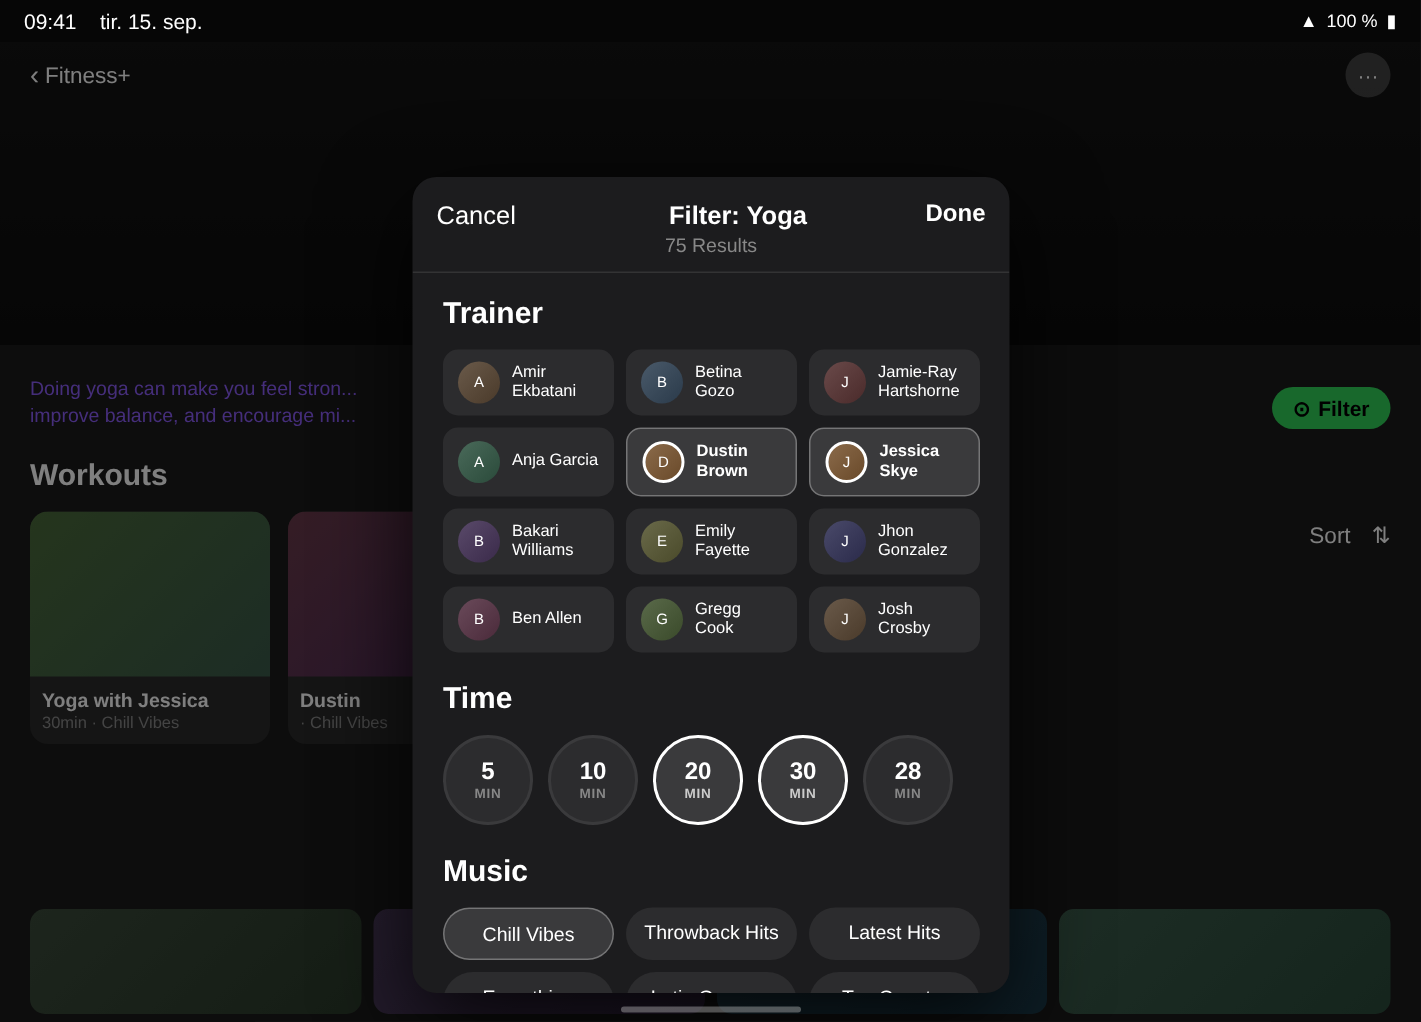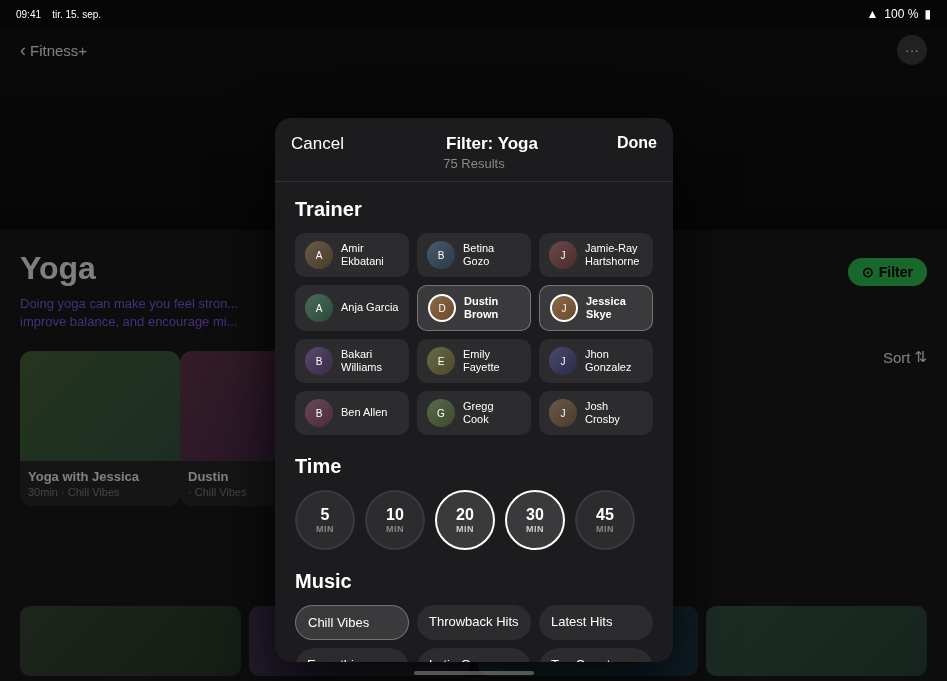--- a/index.html
+++ b/index.html
@@ -21,21 +21,21 @@
       right: 0;
       height: 28px;
       display: flex;
       align-items: center;
       justify-content: space-between;
       padding: 0 16px;
       z-index: 100;
       background: rgba(0,0,0,0.4);
     }
     .status-bar-left {
-      font-size: 10px;
+      font-size: 14px;
       color: #fff;
       font-weight: 500;
     }
     .status-bar-right {
       display: flex;
       align-items: center;
       gap: 6px;
       font-size: 12px;
       color: #fff;
     }
@@ -156,21 +156,21 @@
       font-weight: 600;
       display: flex;
       align-items: center;
       gap: 5px;
       cursor: pointer;
     }
 
     
     .workouts-row {
       display: flex;
-      gap: 0;
+      gap: 12px;
     }
     .workout-card {
       background: #2a2a2a;
       border-radius: 12px;
       overflow: hidden;
       flex: 0 0 auto;
     }
     .workout-card-img {
       width: 160px;
       height: 110px;
@@ -387,21 +387,21 @@
     }
     .music-grid {
       display: grid;
       grid-template-columns: repeat(3, 1fr);
       gap: 8px;
     }
     .music-item {
       background: #2c2c2e;
       border-radius: 20px;
       padding: 9px 12px;
-      text-align: left;
+      text-align: center;
       color: #fff;
       font-size: 13px;
       cursor: pointer;
     }
     .music-item.selected {
       background: #3a3a3c;
       border: 1.5px solid rgba(255,255,255,0.3);
     }
 
     
@@ -446,24 +446,26 @@
     <div class="nav-back">
       <span class="nav-back-chevron">‹</span>
       <span>Fitness+</span>
     </div>
     <div class="nav-icon-right">
       <span>···</span>
     </div>
   </div>
 
   <div class="content-area">
-    <div class="yoga-title">Yoga</div>
     <div class="yoga-desc">Doing yoga can make you feel stron... improve balance, and encourage mi...</div>
 
     <div class="workouts-section">
+      <div class="workouts-header">
+        <div class="workouts-title">Workouts</div>
+      </div>
       <div class="workouts-row">
         <div class="workout-card">
           <div class="workout-card-img card1"></div>
           <div class="workout-card-info">
             <div class="workout-card-title">Yoga with Jessica</div>
             <div class="workout-card-sub">30min · Chill Vibes</div>
           </div>
         </div>
         <div class="workout-card">
           <div class="workout-card-img card2"></div>
@@ -474,21 +476,21 @@
         </div>
       </div>
     </div>
   </div>
 
   <button class="filter-btn">
     <span>⊙</span>
     <span>Filter</span>
   </button>
 
-  <div style="position: absolute; top: 348px; right: 20px; display: flex; align-items: center; gap: 4px; cursor: pointer;">
+  <div style="position: absolute; top: 348px; right: 20px; display: flex; align-items: center; gap: 14px; cursor: pointer;">
     <span style="color: #fff; font-size: 15px;">Sort</span>
     <span style="color: #fff; font-size: 15px;">⇅</span>
   </div>
 
   <div class="bottom-row">
     <div class="bottom-img"></div>
     <div class="bottom-img"></div>
     <div class="bottom-img"></div>
     <div class="bottom-img"></div>
   </div>
@@ -571,21 +573,21 @@
           </div>
           <div class="time-circle selected">
             <div class="time-num">20</div>
             <div class="time-label">MIN</div>
           </div>
           <div class="time-circle selected">
             <div class="time-num">30</div>
             <div class="time-label">MIN</div>
           </div>
           <div class="time-circle">
-            <div class="time-num">45</div>
+            <div class="time-num">28</div>
             <div class="time-label">MIN</div>
           </div>
         </div>
     </div>
 
     <div class="music-section">
       <div class="section-title">Music</div>
       <div class="music-grid" id="music-grid">
           <div class="music-item selected">Chill Vibes</div>
           <div class="music-item">Throwback Hits</div>

